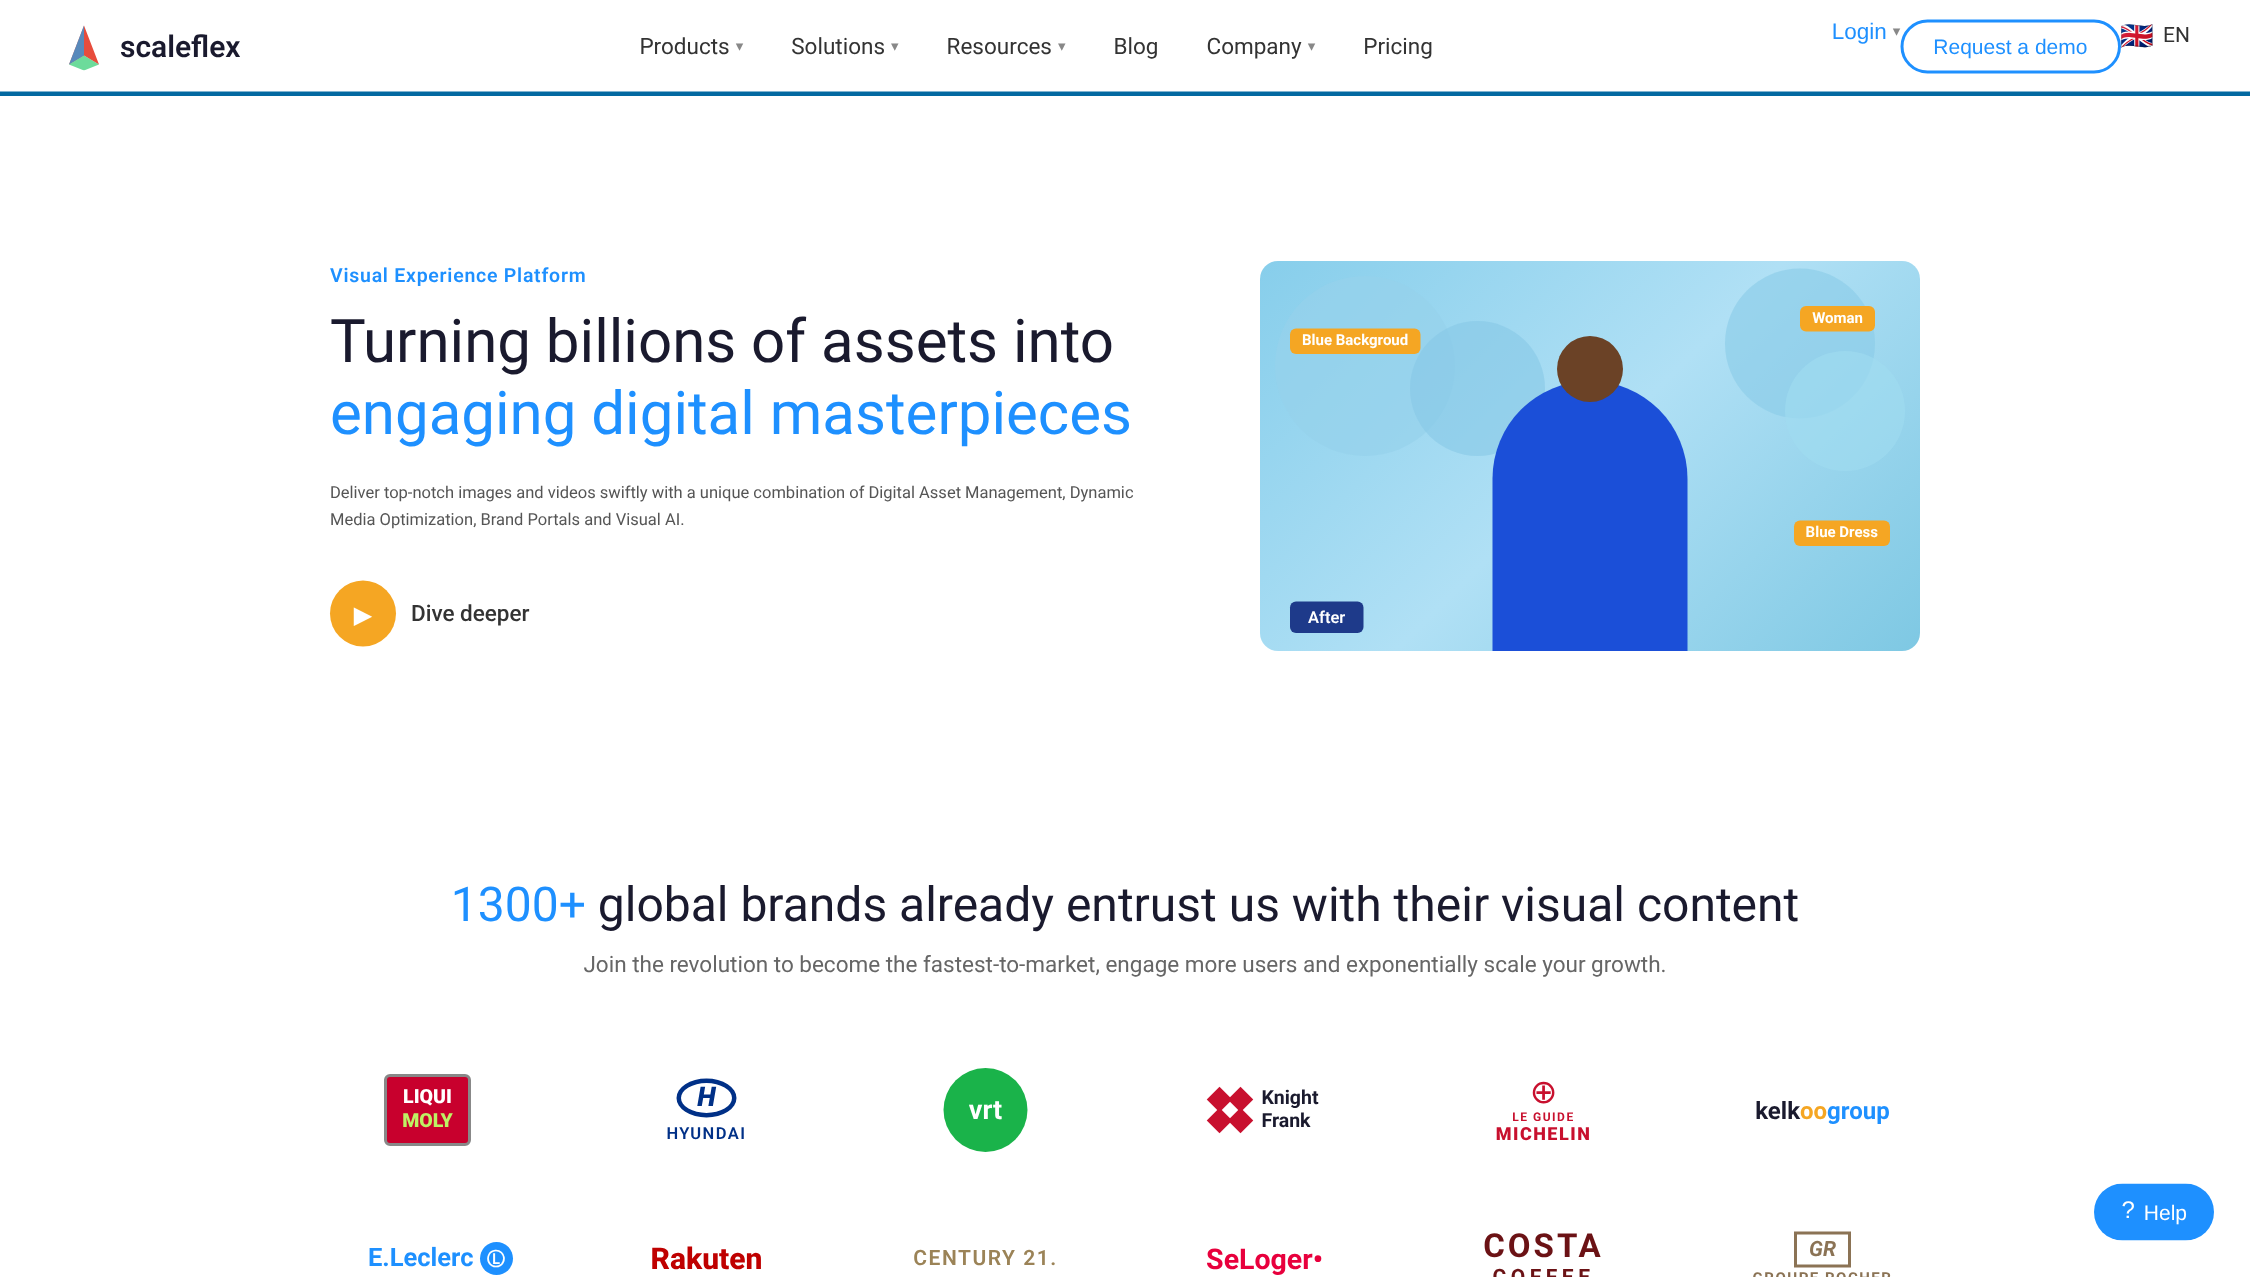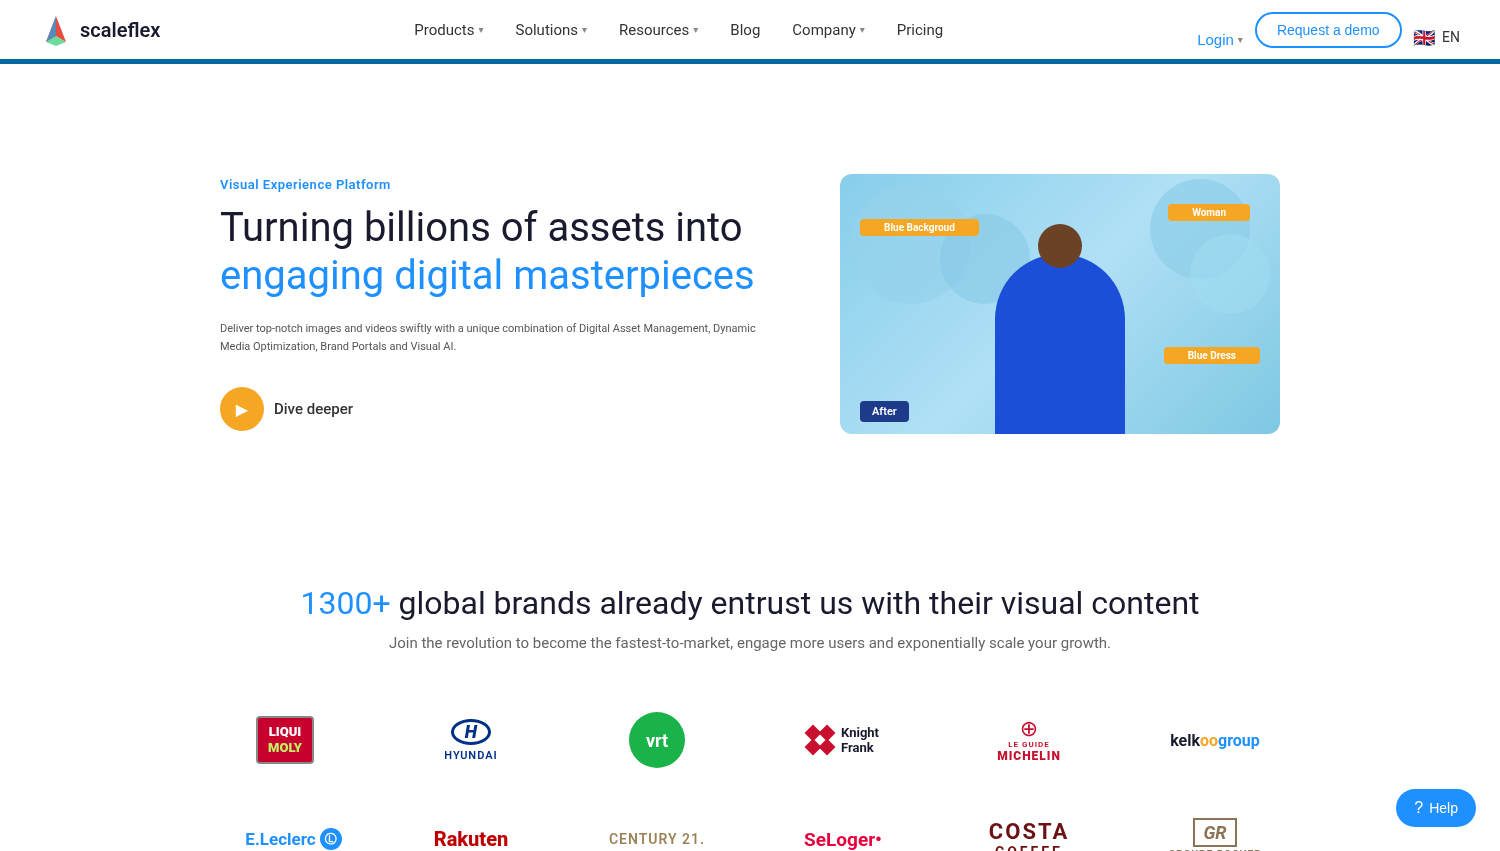--- a/index.html
+++ b/index.html
@@ -1,32 +1,32 @@
 <!DOCTYPE html>
 <html><head>
   <meta charset="utf-8">
   <style>
     * { margin: 0; padding: 0; box-sizing: border-box; }
     body { font-family: -apple-system, BlinkMacSystemFont, 'Segoe UI', Roboto, sans-serif; background: #fff; color: #222; overflow-x: hidden; }
 
     
     nav {
       display: flex; align-items: center; justify-content: space-between;
-      padding: 0 40px; height: 64px; border-bottom: 5px solid #0369a1;
+      padding: 0 40px; height: 64px; border-bottom: 3px solid #0369a1;
       position: sticky; top: 0; background: #fff; z-index: 100;
     }
     .nav-logo { display: flex; align-items: center; gap: 8px; text-decoration: none; }
     .logo-icon { width: 32px; height: 32px; }
     .logo-text { font-size: 20px; font-weight: 600; color: #1a1a2e; }
     .nav-links { display: flex; align-items: center; gap: 32px; justify-content: center; }
     .nav-link {
       font-size: 15px; color: #333; text-decoration: none; display: flex; align-items: center; gap: 4px; cursor: pointer;
     }
     .chevron { font-size: 10px; color: #888; }
-    .nav-right { display: flex; align-items: flex-end; gap: 12px; }
+    .nav-right { display: flex; align-items: flex-start; gap: 0; }
     .btn-login { font-size: 15px; color: #1e90ff; background: none; border: none; cursor: pointer; display: flex; align-items: center; gap: 4px; }
     .btn-demo {
       font-size: 14px; color: #1e90ff; background: #fff; border: 2px solid #1e90ff;
       border-radius: 24px; padding: 8px 20px; cursor: pointer; font-weight: 500;
     }
     .lang { display: flex; align-items: center; gap: 6px; font-size: 14px; color: #333; cursor: pointer; }
 
     
     .hero {
       display: flex; align-items: center; justify-content: center;
@@ -50,21 +50,21 @@
 
     
     .hero-right { flex: 1; max-width: 440px; position: relative; }
     .hero-img-container {
       width: 100%; border-radius: 12px; overflow: hidden; position: relative;
       background: linear-gradient(135deg, #87ceeb 0%, #b0e0f5 50%, #7ec8e3 100%);
       height: 260px; display: flex; align-items: flex-end; justify-content: center;
     }
     .tag {
       position: absolute; background: #f5a623; color: #fff; font-size: 10px;
-      font-weight: 700; padding: 3px 24px; border-radius: 4px;
+      font-weight: 700; padding: 3px 8px; border-radius: 4px;
     }
     .tag-blue-bg { top: 45px; left: 20px; }
     .tag-woman { top: 30px; right: 30px; }
     .tag-blue-dress { bottom: 70px; right: 20px; }
     .tag-after {
       position: absolute; bottom: 12px; left: 20px;
       background: #1e3a8a; color: #fff; font-size: 11px;
       font-weight: 600; padding: 4px 12px; border-radius: 4px;
     }
 
@@ -261,21 +261,21 @@
 
     <div class="brand-logo">
       <div style="text-align:center;">
         <span style="color:#6b1215;font-size:22px;font-weight:700;letter-spacing:2px;display:block;">COSTA</span>
         <span style="color:#6b1215;font-size:14px;font-weight:700;letter-spacing:3px;display:block;">COFFEE</span>
       </div>
     </div>
 
     <div class="brand-logo">
       <div style="display:flex;flex-direction:column;align-items:center;gap:2px;">
-        <div style="border:2px solid #8b7355;padding:2px 8px;font-size:18px;font-weight:700;color:#8b7355;font-style:italic;">GR</div>
+        <div style="border:2px solid #8b7355;padding:2px 8px;font-size:14px;font-weight:700;color:#8b7355;font-style:italic;">GR</div>
         <span style="font-size:10px;font-weight:700;color:#8b7355;letter-spacing:1px;">GROUPE ROCHER</span>
       </div>
     </div>
 
   </div>
 </section>
 
 <button class="help-btn">
   <span class="help-icon">?</span>
   <span>Help</span>

